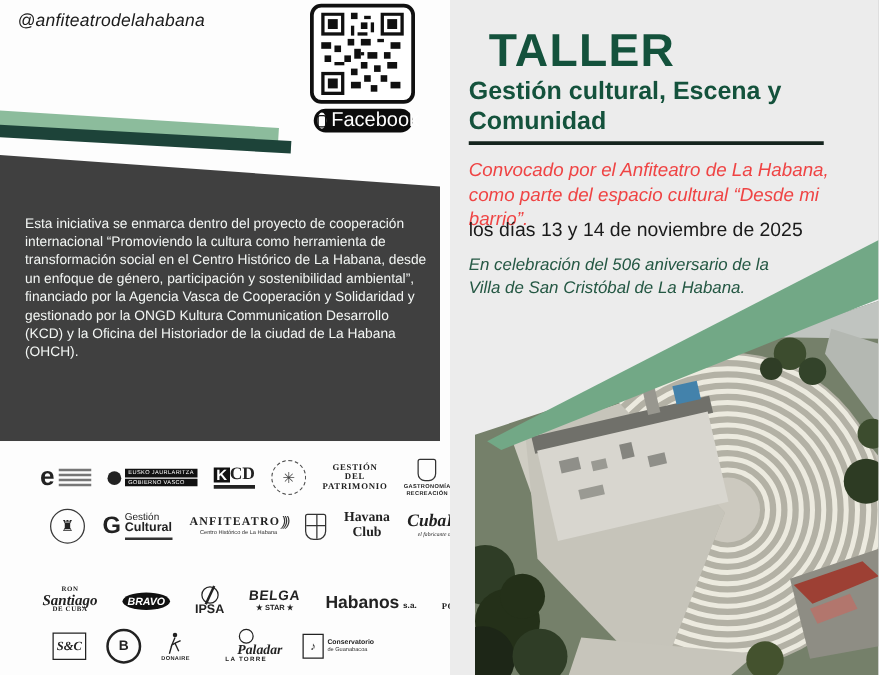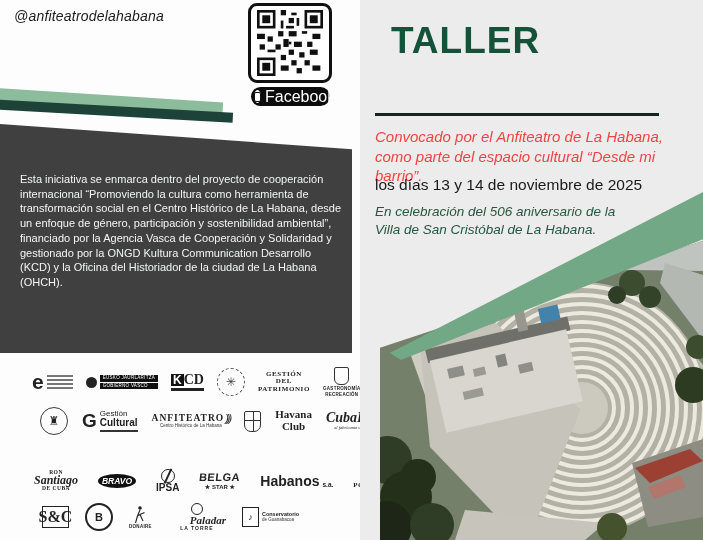--- a/index.html
+++ b/index.html
@@ -60,21 +60,21 @@
   .ipsa-ico:before{content:"";position:absolute;left:45%;top:-2px;bottom:-2px;width:1.5px;background:#222;transform:rotate(25deg);}
   .ipsa{font-size:10px;font-weight:800;text-align:center;}
   .belga1{font-size:11px;font-weight:900;letter-spacing:.5px;transform:skewX(-6deg);}
   .belga2{font-size:6px;font-weight:800;text-align:center;}
   .habanos{font-size:14px;font-weight:900;}
   .habsa{font-size:6.5px;font-weight:700;align-self:flex-end;margin-bottom:1px;}
   .portico{width:13px;height:9px;border:1px solid #222;border-radius:6px 6px 0 0;border-bottom:none;position:relative;margin:0 auto;}
   .portico:before{content:"";position:absolute;left:3px;top:2px;bottom:0;width:1px;background:#222;}
   .portico:after{content:"";position:absolute;right:3px;top:2px;bottom:0;width:1px;background:#222;}
   .portales{font-family:"Liberation Serif",serif;font-size:7px;font-weight:700;letter-spacing:.4px;text-align:center;}
-  .scbox{width:25px;height:20px;border:1.5px solid #222;display:flex;align-items:center;justify-content:center;font-family:"Liberation Serif",serif;font-size:16px;font-weight:700;}
+  .scbox{width:25px;height:20px;border:1.5px solid #222;display:flex;align-items:center;justify-content:center;font-family:"Liberation Serif",serif;font-style:italic;font-size:10px;font-weight:700;}
   .bcirc{width:24px;height:24px;border:2px solid #222;border-radius:50%;display:flex;align-items:center;justify-content:center;font-size:11px;font-weight:900;}
   .donaire svg{display:block;margin:0 auto;}
   .donairetxt{font-size:4.5px;font-weight:800;text-align:center;letter-spacing:.3px;}
   .pal-ico{width:10px;height:10px;border:1.2px solid #222;border-radius:50%;margin:0 auto 1px;}
   .paladar{font-family:"Liberation Serif",serif;font-style:italic;font-size:11px;font-weight:700;text-align:center;line-height:.9;margin-left:22px;}
   .latorre{font-size:5px;letter-spacing:1px;text-align:center;font-weight:700;}
   .consv-ico{width:15px;height:18px;border:1.2px solid #222;display:flex;align-items:center;justify-content:center;font-size:9px;}
   .consv1{font-size:5.5px;font-weight:700;}
   .consv2{font-size:4.5px;color:#333;}
   
@@ -303,20 +303,21 @@
           <span class="consv1">Conservatorio</span>
           <span class="consv2">de Guanabacoa</span>
         </span>
       </div>
     </div>
   </div>
 
   <div class="panel"></div>
 
   <div class="title">TALLER</div>
+  <div class="subtitle">Gestión cultural, Escena y Comunidad</div>
   <div class="divider"></div>
   <div class="convener">Convocado por el Anfiteatro de La Habana, como parte del espacio cultural “Desde mi barrio”.</div>
   <div class="dates">los días 13 y 14 de noviembre de 2025</div>
   <div class="celebr">En celebración del 506 aniversario de la Villa de San Cristóbal de La Habana.</div>
 
   <div class="photo">
     <svg viewBox="0 0 323 315" preserveAspectRatio="none">
       <rect width="323" height="315" fill="#75806a"></rect>
       <polygon points="160,14 323,-2 323,46 182,44" fill="#c0c4c0"></polygon>
       <polygon points="285,38 323,50 323,115 280,58" fill="#b4b8b2"></polygon>

